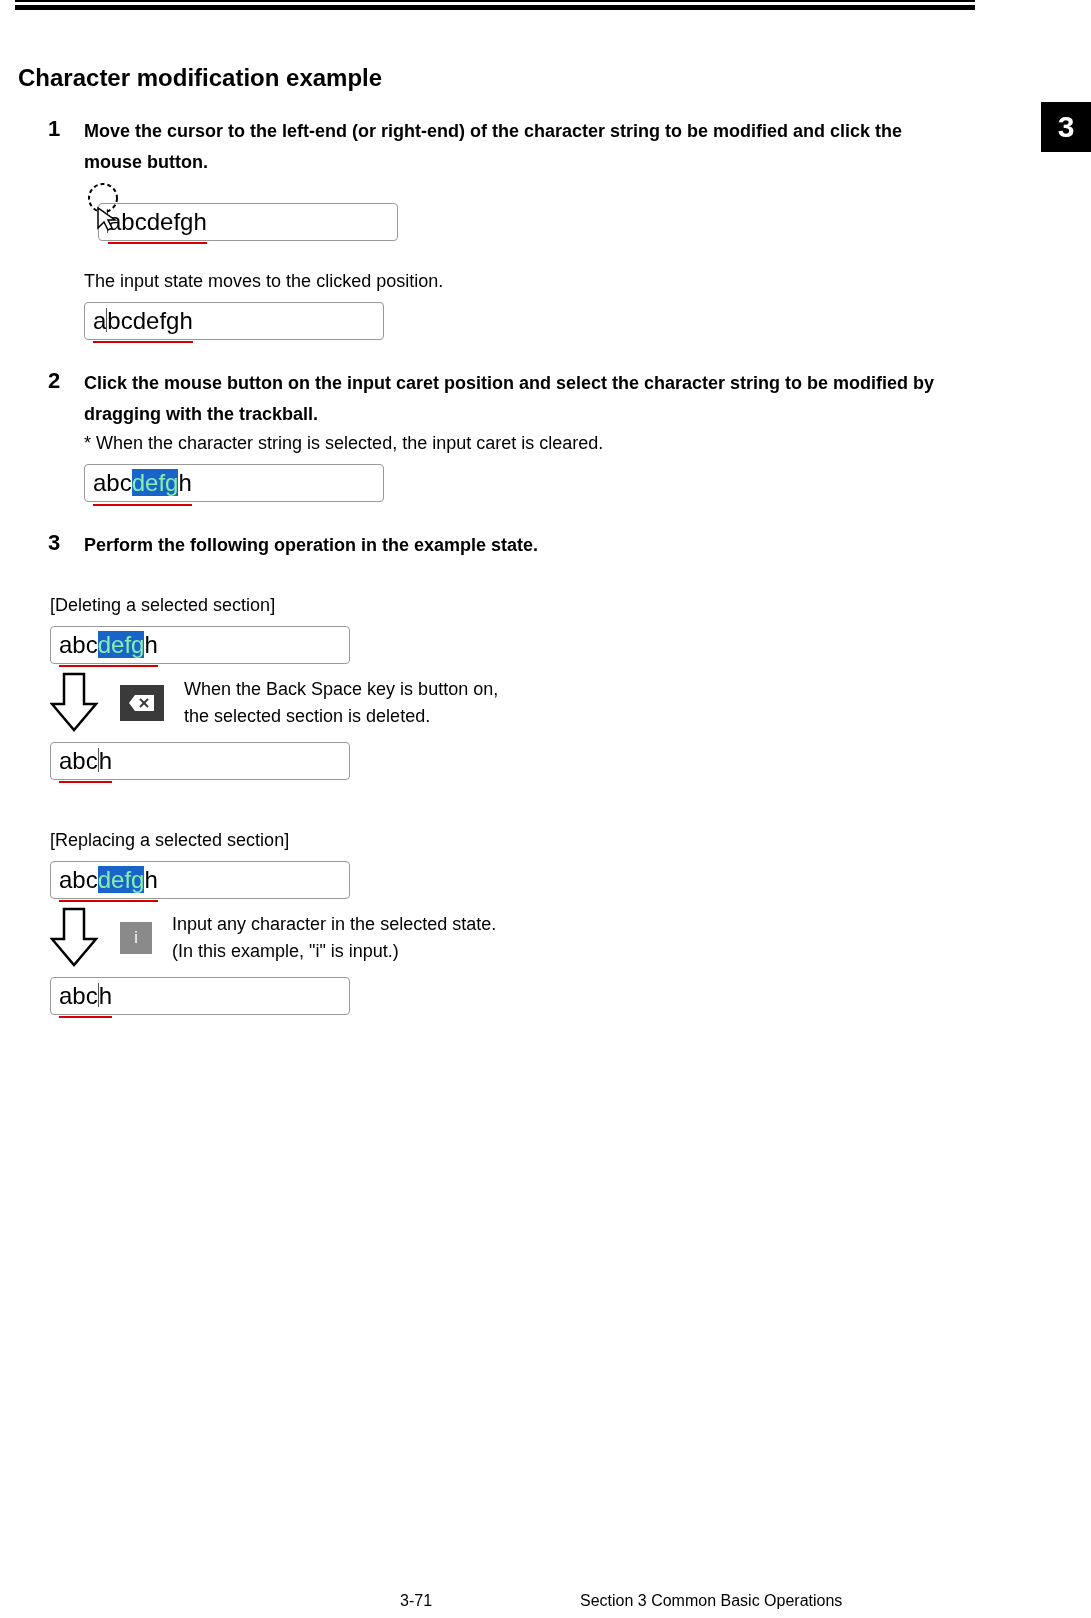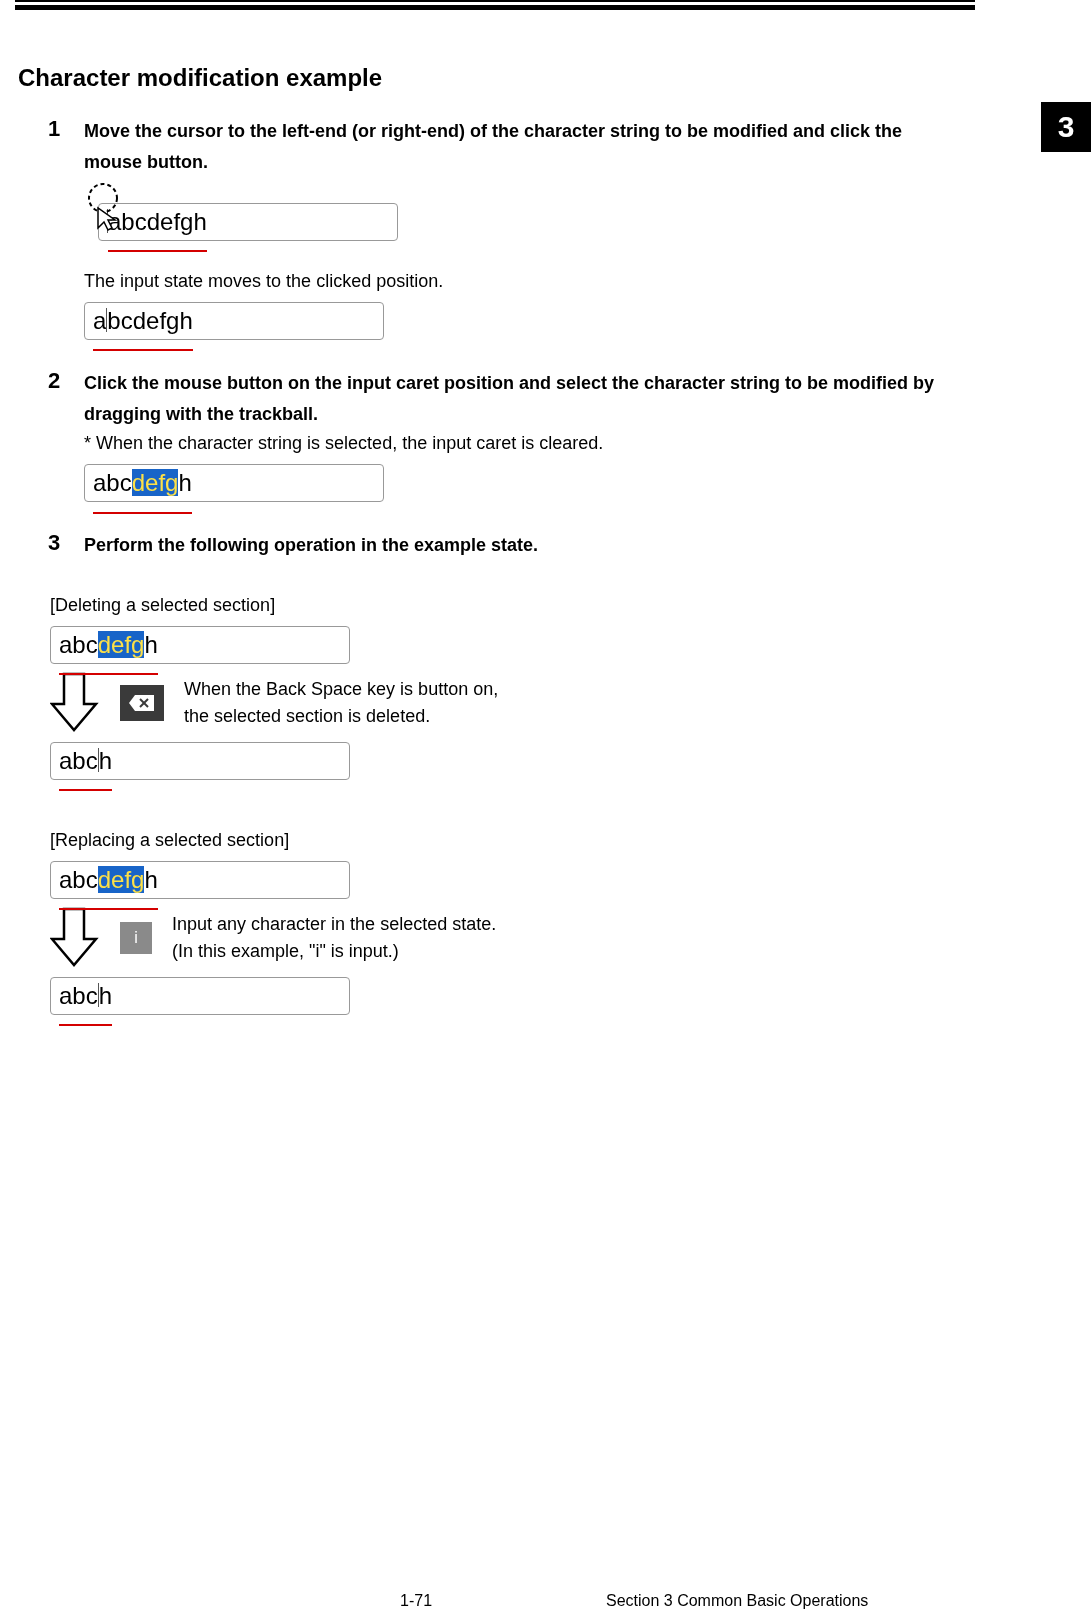--- a/index.html
+++ b/index.html
@@ -59,26 +59,26 @@
     background: #fff;
     font-size: 24px;
     padding: 2px 8px 0 8px;
     position: relative;
     line-height: 32px;
     font-family: Arial, sans-serif;
   }
   .underline-red {
     display: inline-block;
     border-bottom: 2px solid #d40000;
-    padding-bottom: 16px;
+    padding-bottom: 8px;
     line-height: 1.05;
   }
   .sel {
     background: #1864c8;
-    color: #fde047;
+    color: #86efac;
   }
   .caret-line {
     display: inline-block;
     width: 0;
     border-left: 1px solid #555;
     height: 24px;
     vertical-align: -3px;
   }
   .cursor-svg {
     position: absolute;
@@ -108,21 +108,21 @@
   .para-plain {
     font-size: 18px; margin: 30px 0 6px 66px;
   }
   .footer {
     position: absolute;
     bottom: 26px;
     left: 0; right: 0;
     font-size: 16px;
   }
   .footer .pgnum { position: absolute; left: 400px; }
-  .footer .sect  { position: absolute; left: 606px; }
+  .footer .sect  { position: absolute; left: 580px; }
   .mt8 { margin-top: 8px; }
 </style>
 </head>
 <body>
 <div class="page">
 
 <div class="top-bars">
   <div class="bar-thin"></div>
   <div class="bar-thick"></div>
 </div>
@@ -242,17 +242,17 @@
     <div class="textbox mt8">
       <span class="underline-red">
         <span>abc</span><span class="caret-line"></span><span>h</span>
       </span>
     </div>
   </div>
 
 </div>
 
 <div class="footer">
-  <span class="pgnum">1-71</span>
+  <span class="pgnum">3-71</span>
   <span class="sect">Section 3    Common Basic Operations</span>
 </div>
 
 </div>
 
 </body></html>

